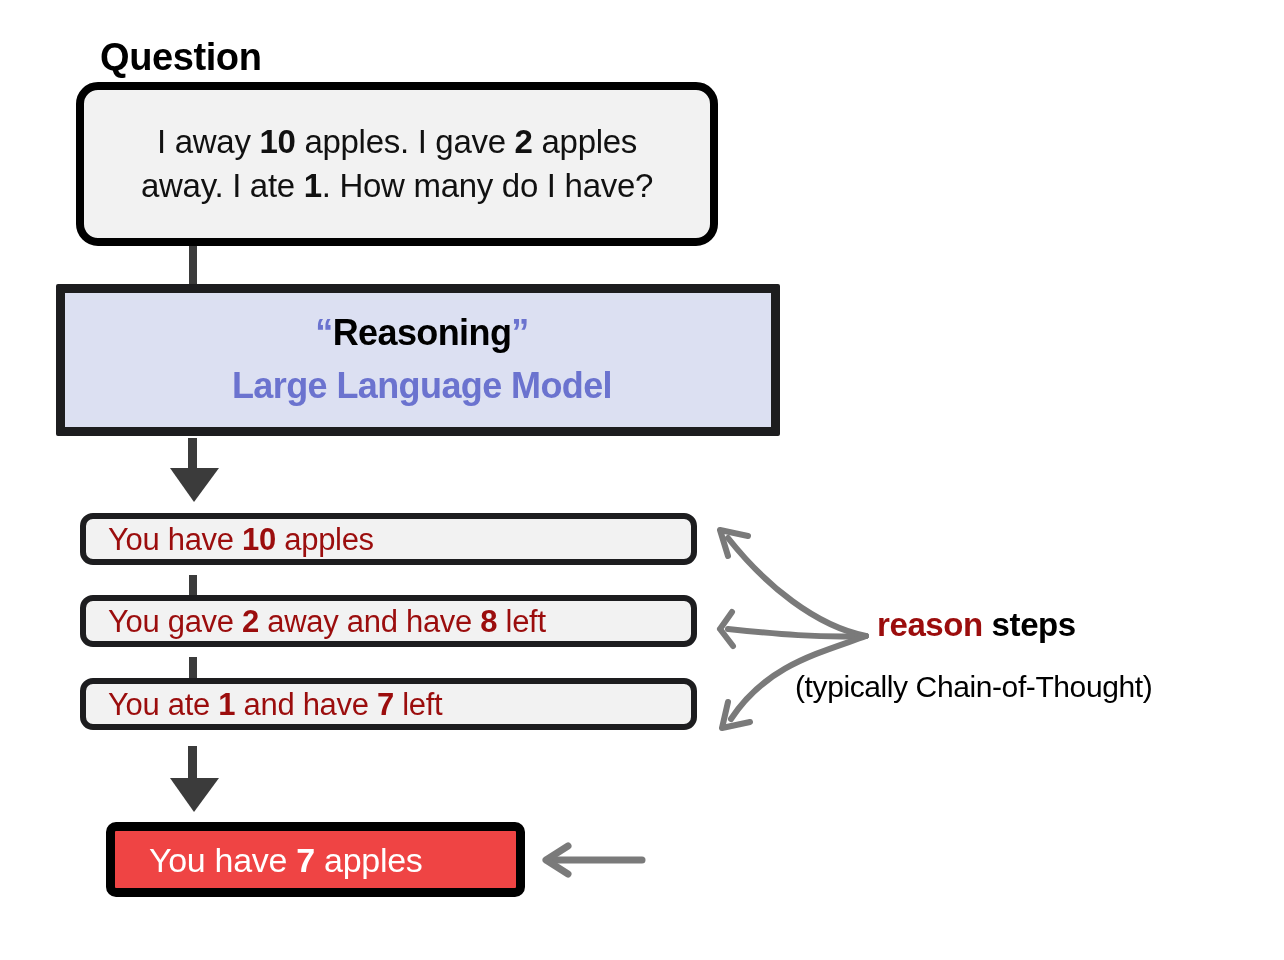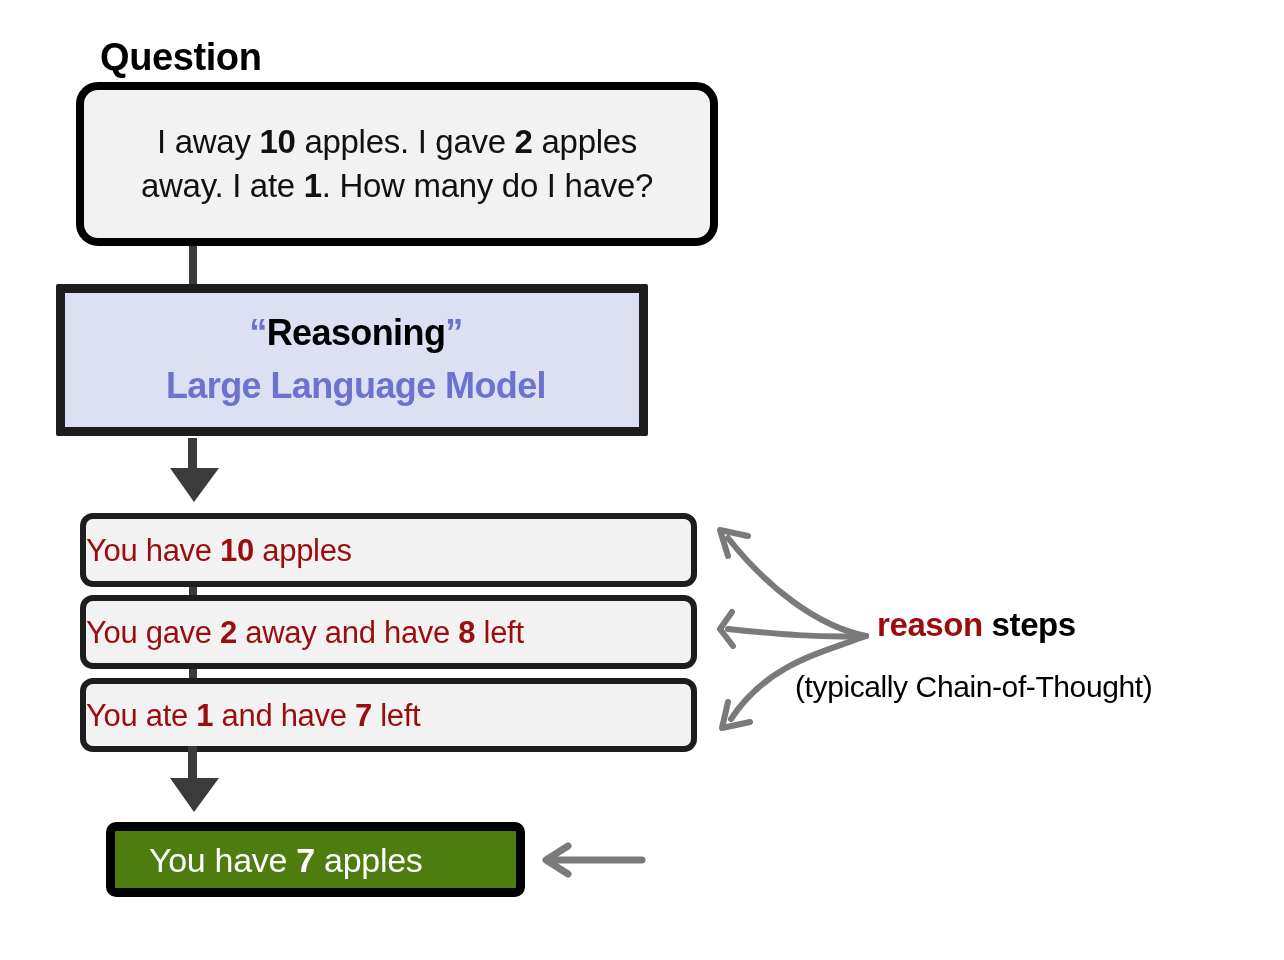--- a/index.html
+++ b/index.html
@@ -65,21 +65,21 @@
     width: 8px;
     height: 40px;
     background: #3b3b3b;
   }
 
   
   .llm-box {
     position: absolute;
     left: 56px;
     top: 284px;
-    width: 592px;
+    width: 724px;
     height: 152px;
     box-sizing: border-box;
     background: #dce0f2;
     border: 9px solid #1d1d1f;
     border-radius: 2px;
     display: flex;
     flex-direction: column;
     align-items: center;
     justify-content: center;
     padding-left: 8px;
@@ -106,27 +106,28 @@
     position: absolute;
     width: 72px;
   }
   .arrow-down svg { display: block; }
 
   
   .step-box {
     position: absolute;
     left: 80px;
     width: 617px;
-    height: 74px;
+    height: 52px;
     box-sizing: border-box;
     background: #f2f2f2;
     border: 6px solid #1d1d1f;
     border-radius: 13px;
     display: flex;
     align-items: center;
+    padding-left: 22px;
   }
   .step-text {
     font-size: 31px;
     letter-spacing: -0.3px;
     color: #9b0d0d;
     line-height: 1;
   }
   .step-text b { font-weight: bold; }
   .step-1 { top: 513px; }
   .step-2 { top: 595px; }
@@ -179,21 +180,21 @@
   }
 
   
   .answer-box {
     position: absolute;
     left: 106px;
     top: 822px;
     width: 419px;
     height: 75px;
     box-sizing: border-box;
-    background: #4d7c0f;
+    background: #ef4444;
     border: 9px solid #000000;
     border-radius: 10px;
     display: flex;
     align-items: center;
     padding-left: 34px;
   }
   .answer-text {
     font-size: 34px;
     letter-spacing: -0.3px;
     color: #ffffff;

